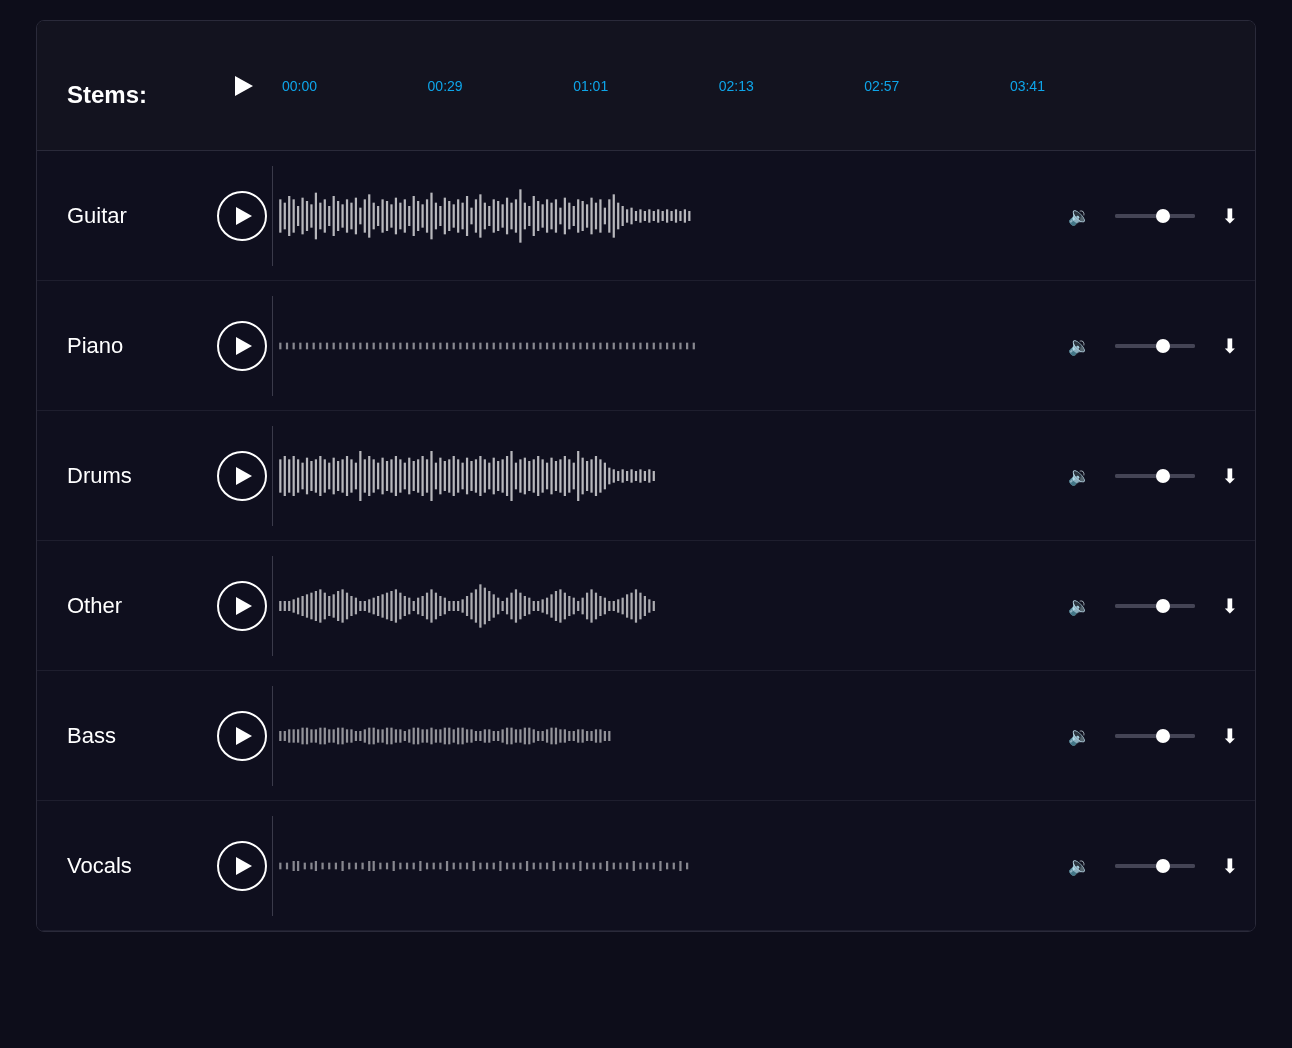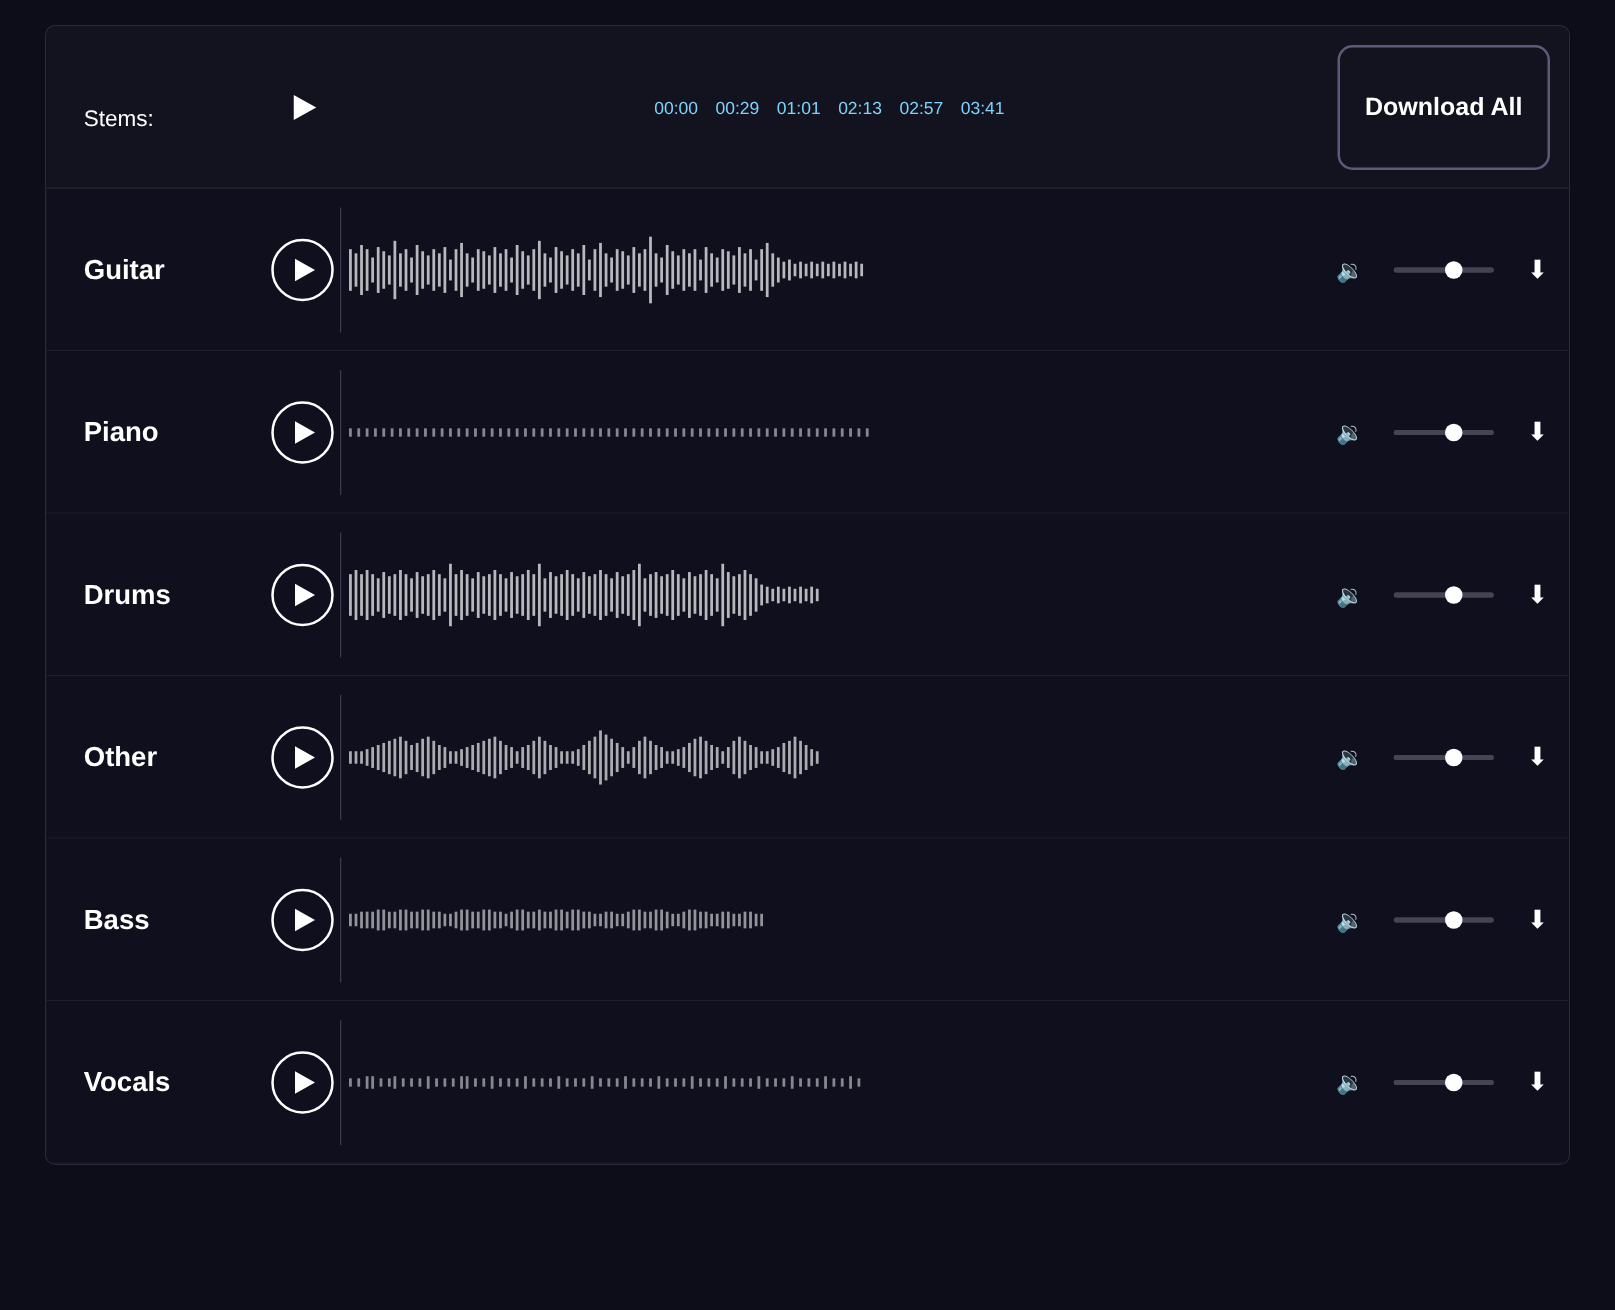--- a/index.html
+++ b/index.html
@@ -28,22 +28,22 @@
       display: grid;
       grid-template-columns: 175px 60px 1fr 200px;
       background: #13131f;
       border-bottom: 1px solid #2a2a3a;
       height: 130px;
       align-items: center;
     }
 
     .stems-label {
       padding: 0 0 0 30px;
-      font-size: 18px;
-      font-weight: normal;
+      font-size: 24px;
+      font-weight: bold;
       color: #ffffff;
       margin-top: 19px;
     }
 
     .stems-play-btn {
       display: flex;
       align-items: center;
       justify-content: center;
       cursor: pointer;
     }
@@ -53,23 +53,23 @@
       height: 0;
       border-top: 10px solid transparent;
       border-bottom: 10px solid transparent;
       border-left: 18px solid #ffffff;
       margin-left: 3px;
     }
 
     .time-markers {
       display: flex;
       align-items: center;
-      justify-content: center;
+      justify-content: space-between;
       padding: 0 10px;
-      color: #7dd3fc;
+      color: #0ea5e9;
       font-size: 14px;
       gap: 14px;
     }
 
     .download-all-btn {
       margin: 15px;
       background: transparent;
       border: 2px solid #5a5a7a;
       border-radius: 12px;
       color: #ffffff;
@@ -90,21 +90,21 @@
       grid-template-columns: 175px 60px 1fr 50px 100px 50px;
       border-bottom: 1px solid #1e1e2e;
       background: #0f0f1e;
       height: 130px;
       align-items: center;
     }
 
     .stem-name {
       padding: 0 0 0 30px;
       font-size: 22px;
-      font-weight: bold;
+      font-weight: normal;
       color: #ffffff;
     }
 
     .stem-play-btn {
       display: flex;
       align-items: center;
       justify-content: center;
       cursor: pointer;
     }
 
@@ -215,21 +215,20 @@
       <div class="play-triangle-small"></div>
     </div>
     <div class="time-markers">
       <span>00:00</span>
       <span>00:29</span>
       <span>01:01</span>
       <span>02:13</span>
       <span>02:57</span>
       <span>03:41</span>
     </div>
-    <button class="download-all-btn">Download All</button>
   </div>
 
   <div class="stem-row">
     <div class="stem-name">Guitar</div>
     <div class="stem-play-btn">
       <div class="circle-play">
         <div class="play-tri"></div>
       </div>
     </div>
     <div class="waveform-area">

